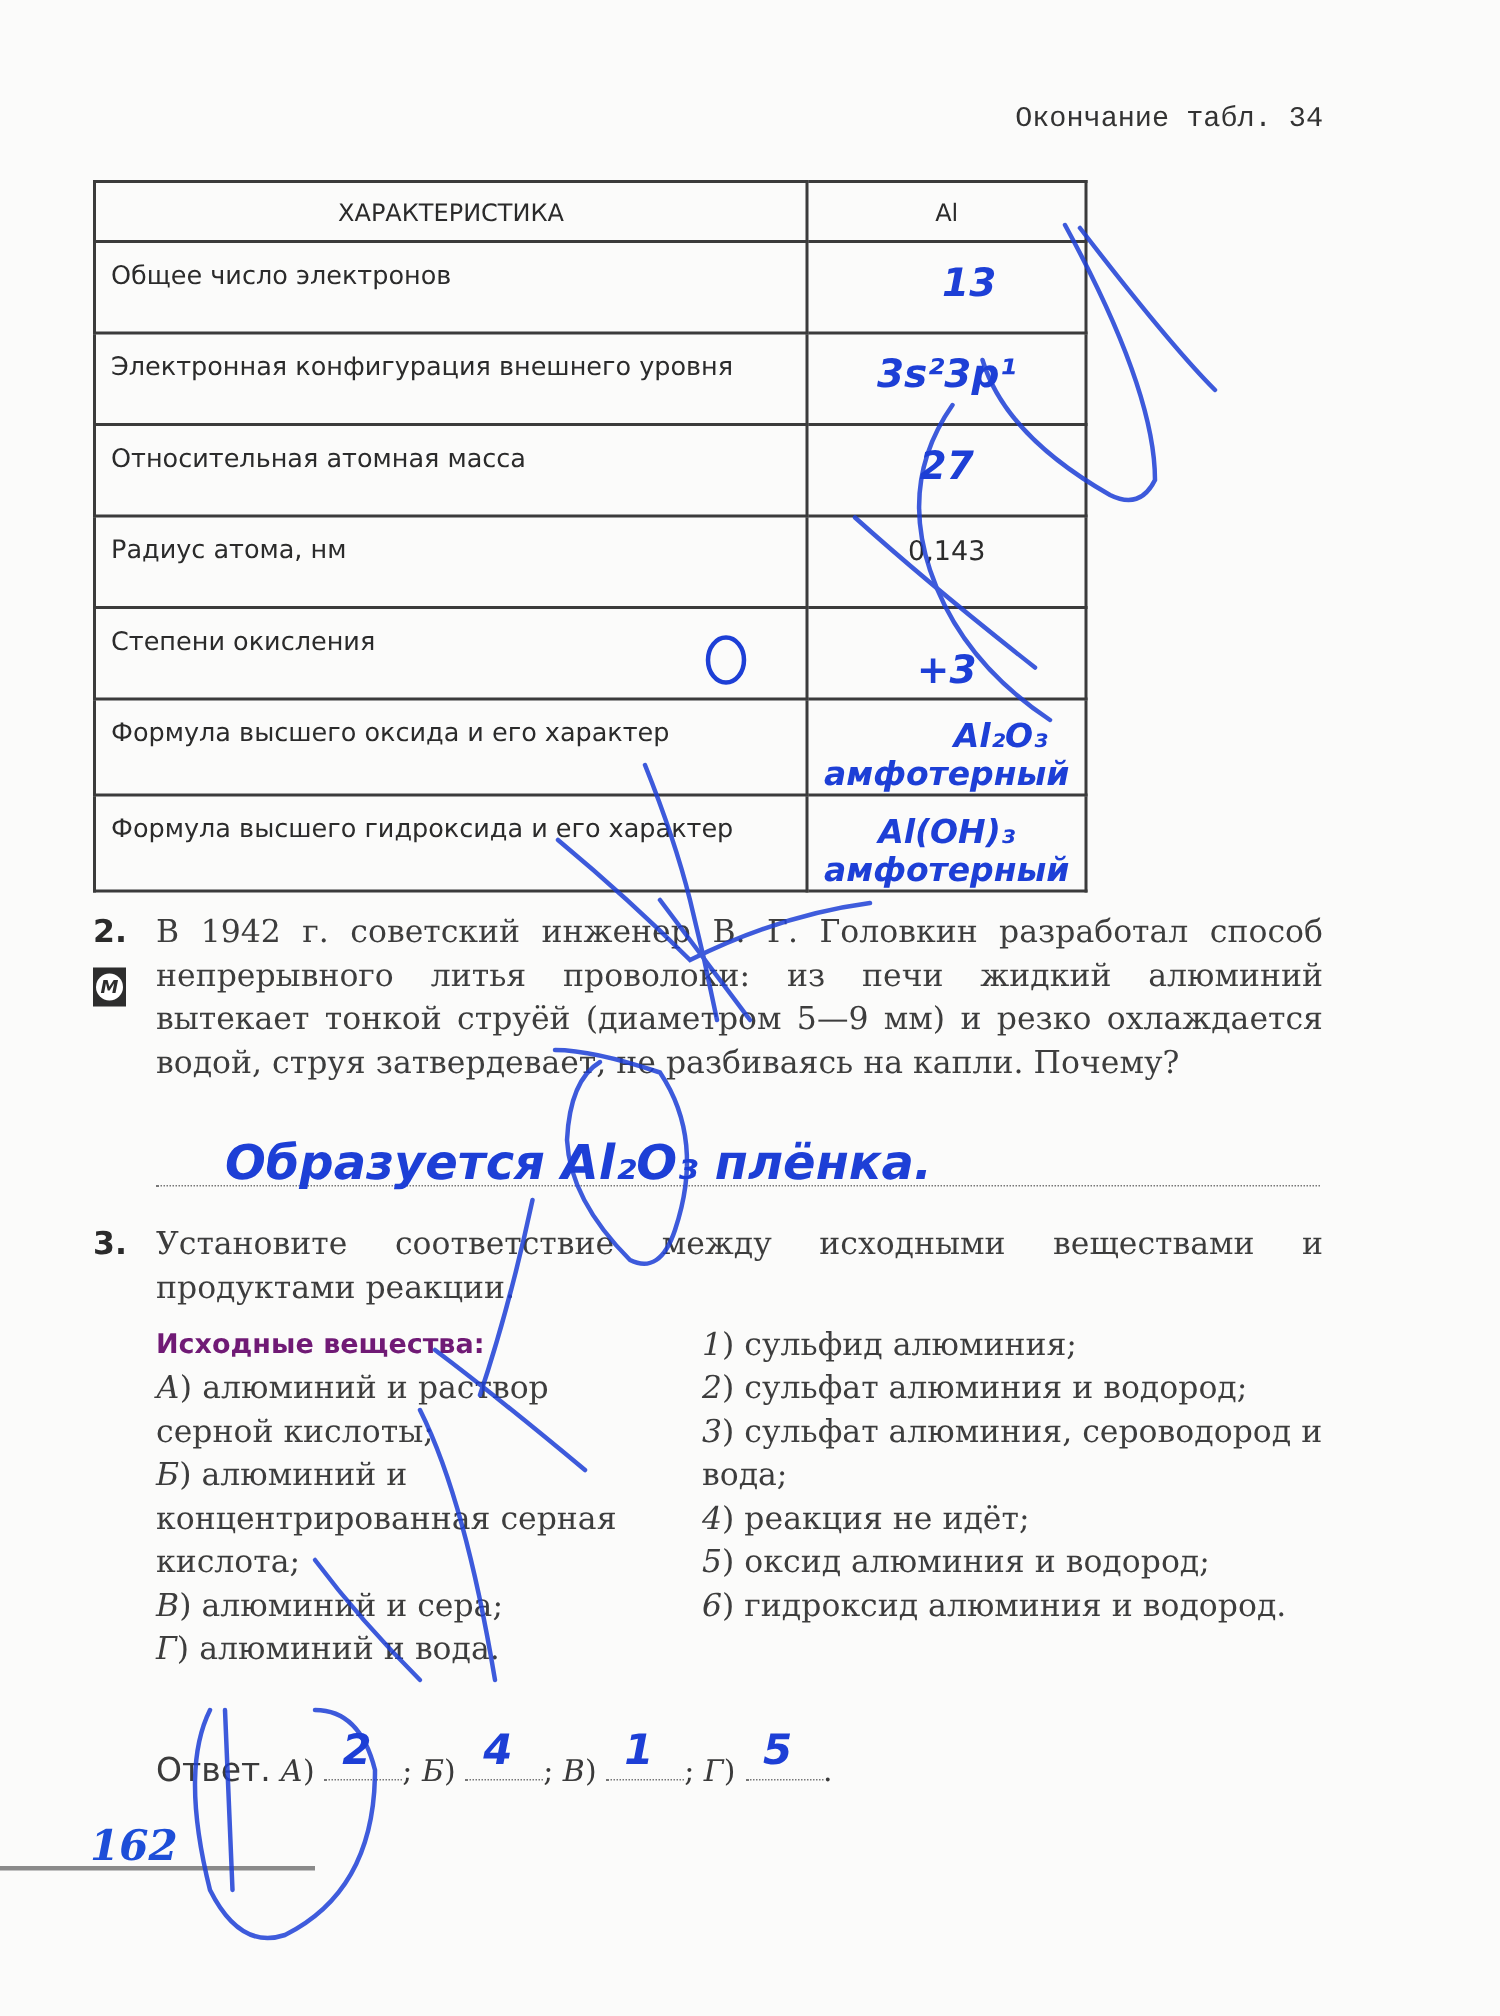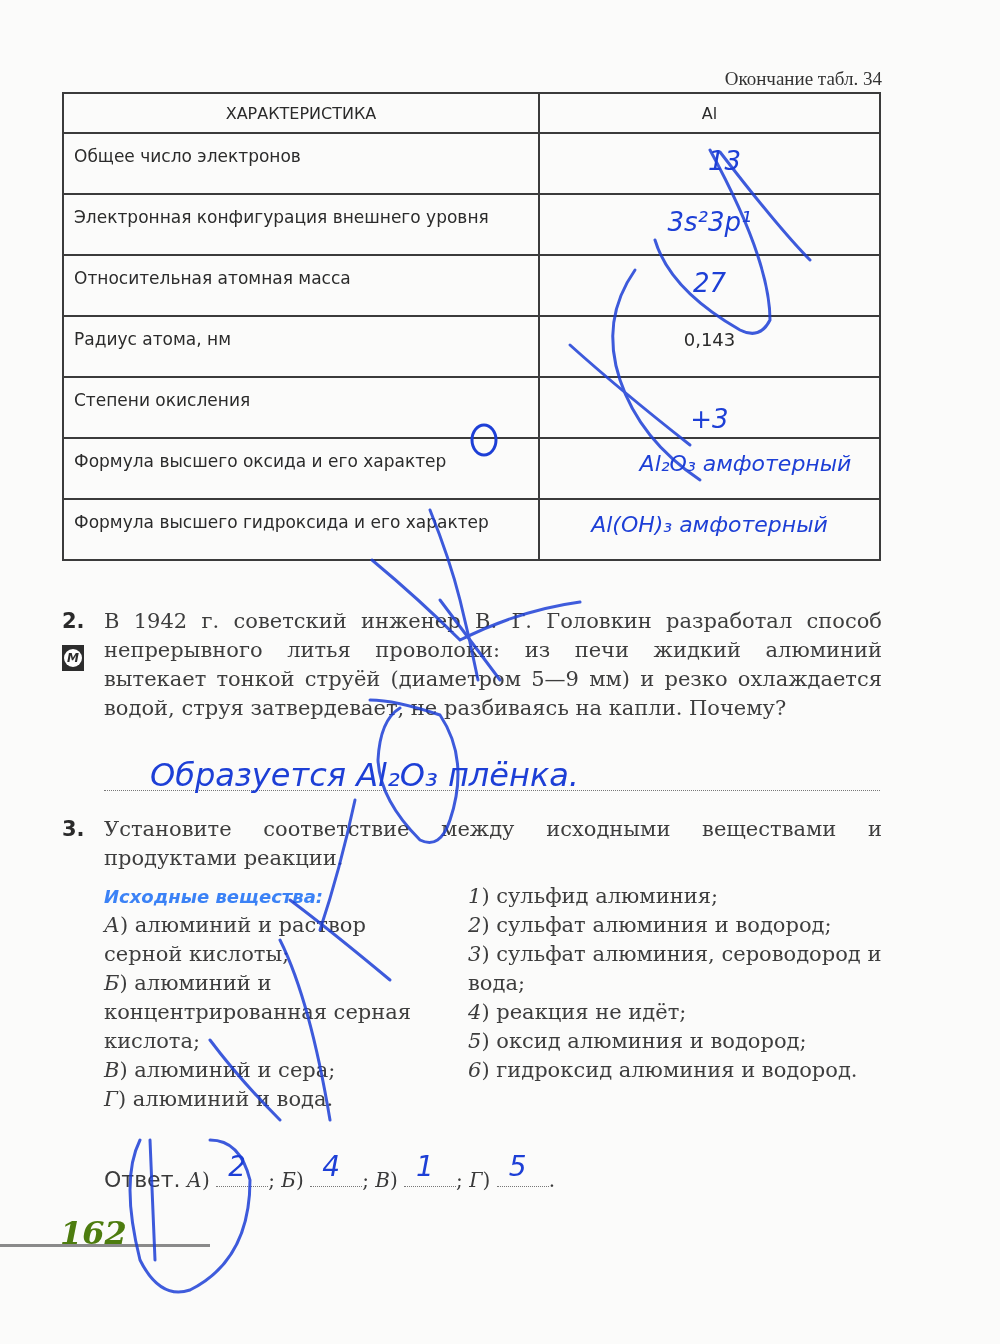--- a/index.html
+++ b/index.html
@@ -3,34 +3,34 @@
 <meta charset="utf-8">
 <style>
   html, body { margin: 0; padding: 0; }
   body {
     width: 1000px; height: 1344px; position: relative; overflow: hidden;
     background: #fbfbfa; color: #3a3a3a;
     font-family: "DejaVu Serif", serif;
   }
   .caption {
     position: absolute; top: 68px; right: 118px;
-    font-family: Liberation Serif, serif; font-size: 19px; color: #333;
+    font-family: Liberation Mono, monospace; font-size: 19px; color: #333;
   }
   table.props {
-    position: absolute; left: 62px; top: 92px; width: 819px;
+    position: absolute; left: 62px; top: 120px; width: 663px;
     border-collapse: collapse; font-family: "DejaVu Sans", sans-serif;
     font-size: 17px; color: #2b2b2b;
   }
   table.props td, table.props th {
     border: 2px solid #3b3b3b; padding: 0 10px; vertical-align: top;
   }
   table.props th { font-weight: normal; height: 38px; vertical-align: middle; font-size: 16px; }
   table.props td.lbl { width: 476px; height: 61px; padding-top: 12px; box-sizing: border-box; }
   table.props td.val { text-align: center; position: relative; padding-top: 12px; box-sizing: border-box; }
-  .hw { font-family: "DejaVu Sans", sans-serif; font-style: italic; color: #1d3fd6; }
+  .hw { font-family: "DejaVu Sans", sans-serif; font-style: italic; color: #1d3fd6; font-weight: bold; }
   .hw-cell { font-size: 26px; display:inline-block; }
   .task { position: absolute; left: 62px; width: 820px; font-size: 21px; line-height: 29px; color: #3d3d3d; }
   .task-num { position: absolute; left: 0; top: 0; font-family: "DejaVu Sans", sans-serif; font-weight: bold; font-size: 21px; color:#2a2a2a; }
   .task-body { margin-left: 42px; text-align: justify; }
   .m-icon {
     position: absolute; left: 0; top: 38px; width: 22px; height: 26px; background: #2d2d2d;
     display:flex; align-items:center; justify-content:center;
   }
   .m-icon span {
     width: 18px; height: 18px; border-radius: 50%; background: #fff; color: #2d2d2d;
@@ -39,30 +39,30 @@
   }
   .answer-line {
     position: absolute; left: 104px; top: 762px; width: 776px; height: 28px;
     border-bottom: 1px dotted #777;
   }
   .answer-line .hw { font-size: 32px; position: absolute; left: 46px; top: -6px; }
   .cols { position: absolute; left: 104px; top: 882px; width: 780px; font-size: 21px; line-height: 29px; color:#3d3d3d; }
   .col { position: absolute; top: 0; }
   .col-left { left: 0; width: 340px; }
   .col-right { left: 364px; width: 420px; }
-  .col-head { font-family: "DejaVu Sans", sans-serif; font-weight: bold; font-style: italic; font-size: 18px; color:#3b82f6; }
+  .col-head { font-family: "DejaVu Sans", sans-serif; font-weight: bold; font-size: 18px; color:#701a75; }
   .letter { font-style: italic; }
   .ans-row {
     position: absolute; left: 104px; top: 1166px; font-size: 20px; color:#3a3a3a;
   }
   .ans-row .otv { font-family: "DejaVu Sans", sans-serif; font-size: 22px; }
   .blank { display:inline-block; width: 52px; border-bottom: 1px dotted #777; text-align:center; position:relative; height: 20px; }
   .blank .hw { position:absolute; left: 12px; top: -16px; font-size: 28px; }
   .page-num {
-    position: absolute; left: 60px; top: 1214px; font-size: 32px; font-style: italic; font-weight: bold; color:#4d7c0f;
+    position: absolute; left: 60px; top: 1214px; font-size: 28px; font-style: italic; font-weight: bold; color:#1d4ed8;
   }
   .page-rule { position: absolute; left: 0; top: 1244px; width: 210px; height: 3px; background: #8a8a8a; }
   svg.scribbles { position: absolute; left: 0; top: 0; pointer-events: none; }
 </style>
 </head>
 <body>
 
 <div class="caption">Окончание табл. 34</div>
 
 <table class="props">

